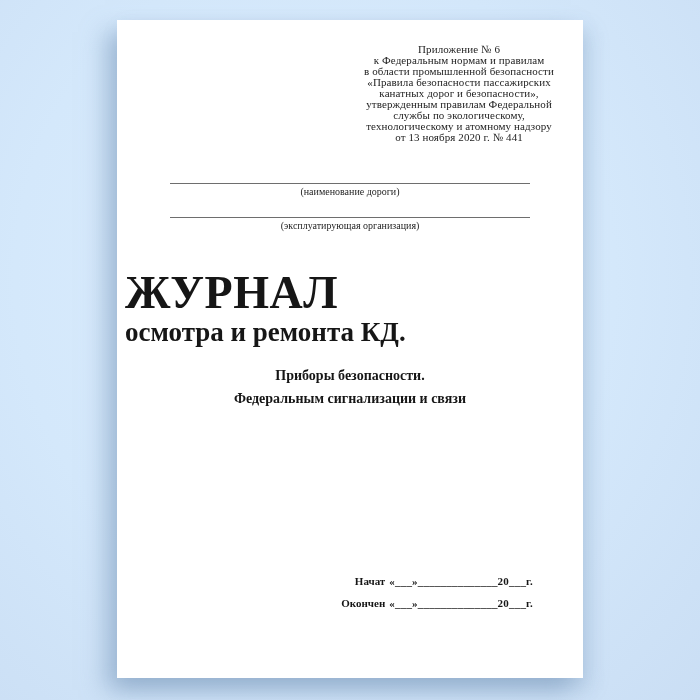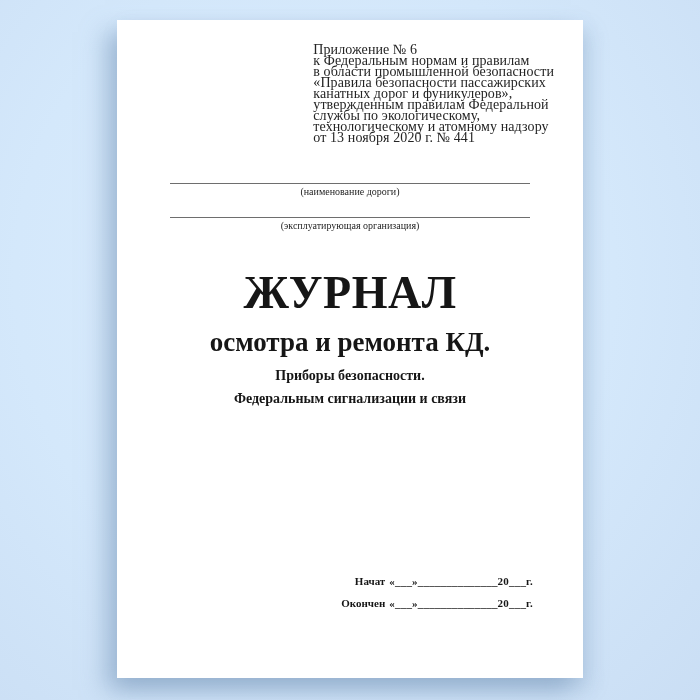--- a/index.html
+++ b/index.html
@@ -27,22 +27,22 @@
     background: #ffffff;
     box-shadow: -12px 12px 22px rgba(116, 148, 184, 0.50),
                 6px 10px 18px rgba(116, 148, 184, 0.28);
     color: #1d1d1d;
   }
   
   .annex {
     position: absolute;
     top: 24px;
     right: 29px;
-    text-align: left;
-    font-size: 14px;
+    text-align: center;
+    font-size: 11px;
     line-height: 11px;
     color: #242424;
     letter-spacing: 0.1px;
   }
   .annex div { white-space: nowrap; }
 
   
   .field {
     position: absolute;
     left: 53px;
@@ -61,37 +61,36 @@
     margin-top: 2px;
     font-size: 10px;
     color: #242424;
   }
   .field-road { top: 149px; }
   .field-org  { top: 183px; }
 
   
   .title-block {
     position: absolute;
-    left: 0;
+    left: 8px;
     top: 250px;
     width: 100%;
-    text-align: center;
   }
   .main-title {
     font-size: 46px;
     font-weight: bold;
     line-height: 1.0;
     letter-spacing: 0.5px;
     color: #161616;
   }
   .sub-title {
     font-size: 27px;
     font-weight: bold;
     line-height: 1.05;
-    margin-top: 12px;
+    margin-top: 2px;
     color: #161616;
   }
   .section-block {
     position: absolute;
     left: 0;
     top: 344px;
     width: 100%;
     text-align: center;
     font-size: 14px;
     font-weight: bold;
@@ -125,21 +124,21 @@
 <body>
 
 <div class="stage">
   <div class="page">
 
     <div class="annex">
       <div>Приложение № 6</div>
       <div>к Федеральным нормам и правилам</div>
       <div>в области промышленной безопасности</div>
       <div>«Правила безопасности пассажирских</div>
-      <div>канатных дорог и фуникулеров»,</div>
+      <div>канатных дорог и безопасности»,</div>
       <div>утвержденным правилам Федеральной</div>
       <div>службы по экологическому,</div>
       <div>технологическому и атомному надзору</div>
       <div>от 13 ноября 2020 г. № 441</div>
     </div>
 
     <div class="field field-org">
       <span class="rule"></span>
       <span class="caption">(эксплуатирующая организация)</span>
     </div>

